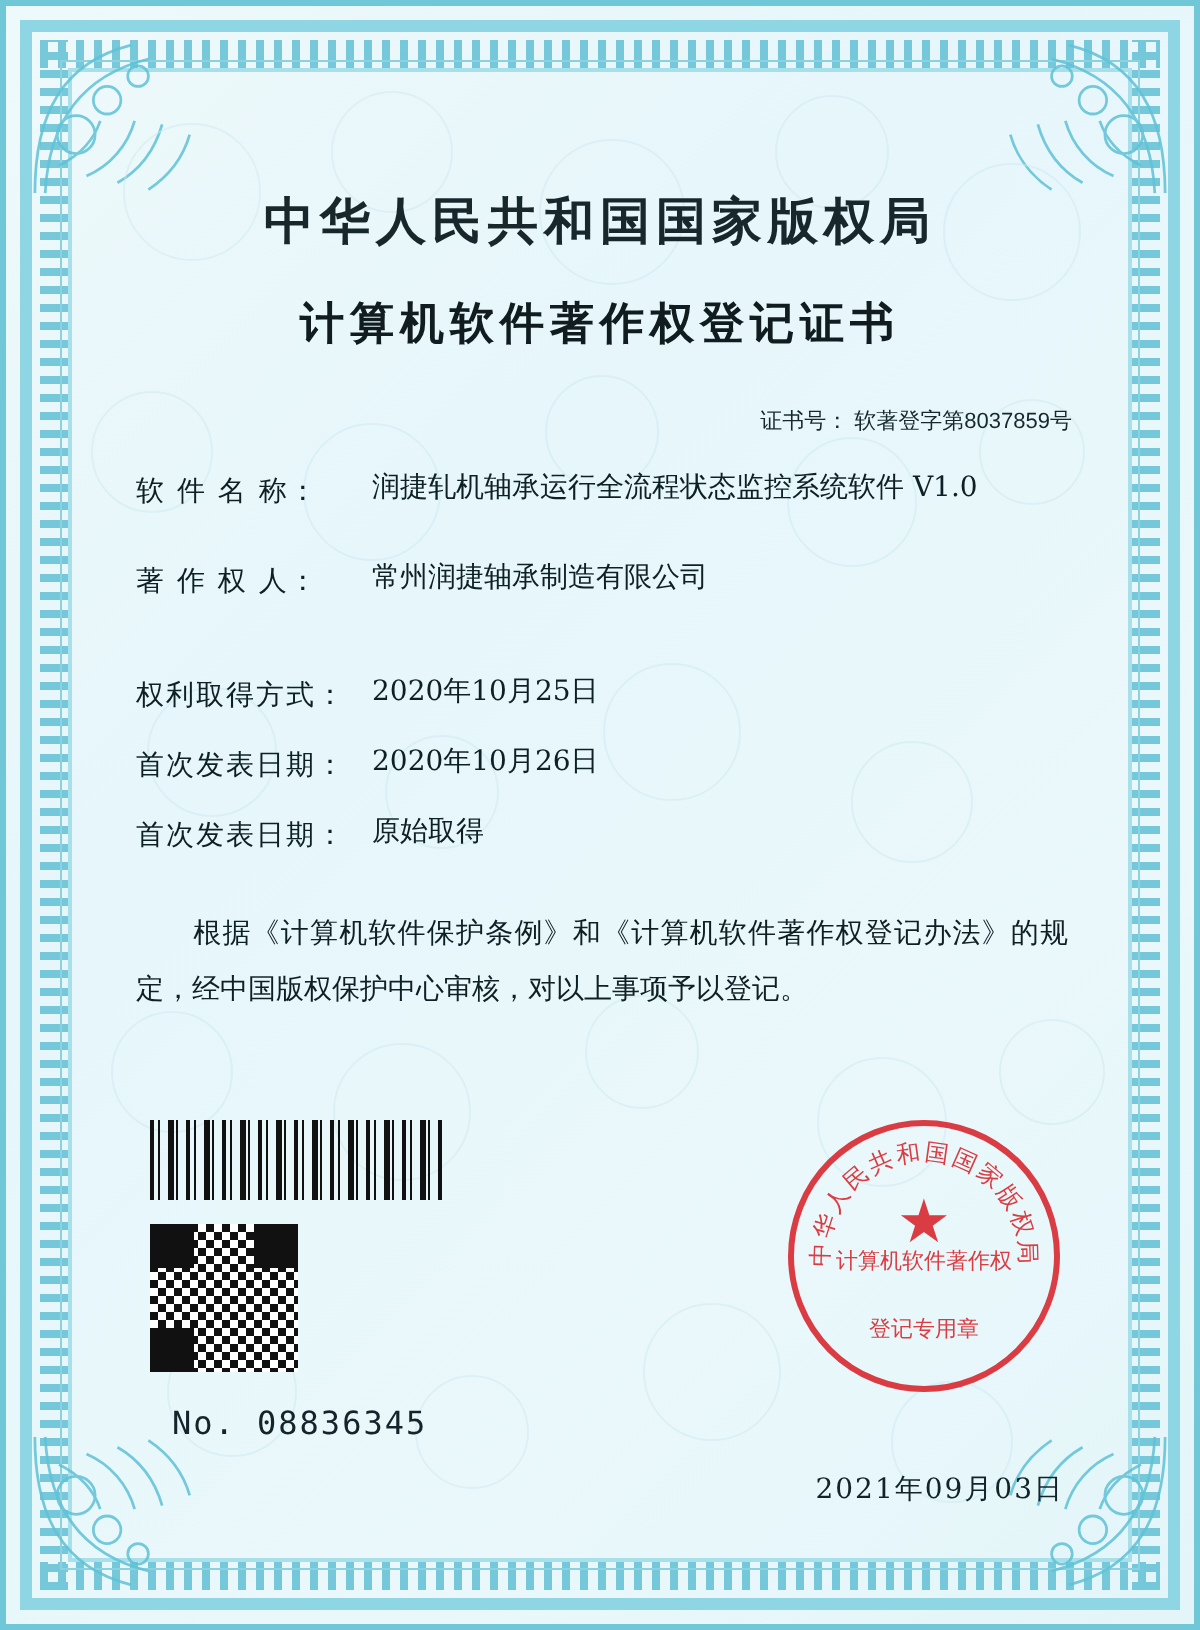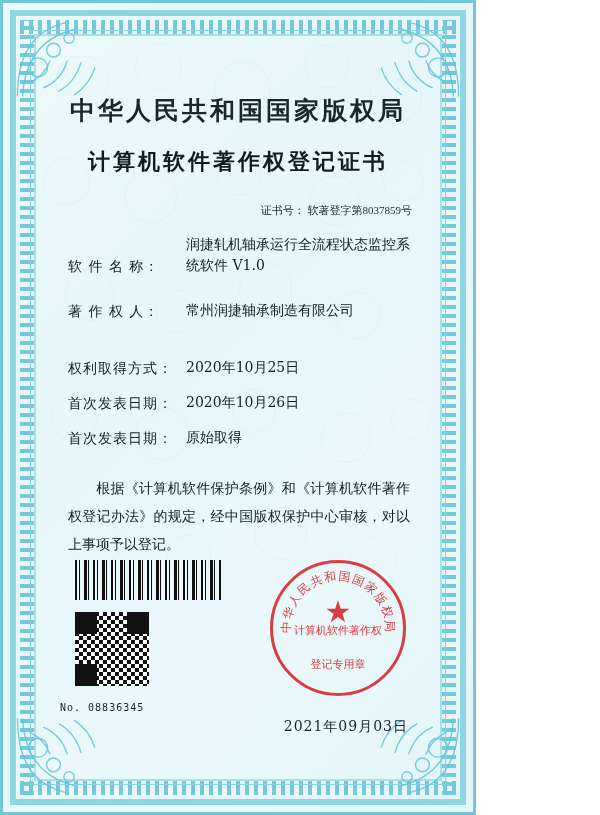--- a/index.html
+++ b/index.html
@@ -8,21 +8,21 @@
   }
   body {
     width: 600px;
     height: 815px;
     background: #ffffff;
     font-family: "Liberation Serif", serif;
     overflow: hidden;
   }
   .certificate {
     position: relative;
-    width: 476px;
+    width: 600px;
     height: 815px;
     background: linear-gradient(135deg, #eef9fb 0%, #e6f6fa 35%, #eaf8fb 70%, #e3f5f9 100%);
     box-sizing: border-box;
     overflow: hidden;
     padding-left: 46px;
   }
   
   .border-outer {
     position: absolute;
     inset: 0;
@@ -103,21 +103,21 @@
     font-family: "DejaVu Serif", serif;
     font-weight: 700;
     margin-top: 20px;
   }
   .certno {
     text-align: right;
     font-size: 11px;
     color: #16282c;
     margin-top: 26px;
     padding-right: 24px;
-    font-family: Liberation Serif, serif;
+    font-family: Liberation Sans, sans-serif;
   }
   .fields {
     margin-top: 16px;
     padding-left: 28px;
     padding-right: 20px;
   }
   .field {
     display: flex;
     align-items: flex-end;
     margin-bottom: 14px;
@@ -174,31 +174,31 @@
       linear-gradient(#fff,#fff) 56px 4px/14px 14px no-repeat,
       linear-gradient(#111,#111) 59px 7px/8px 8px no-repeat,
       linear-gradient(#111,#111) 0 52px/22px 22px no-repeat,
       linear-gradient(#fff,#fff) 4px 56px/14px 14px no-repeat,
       linear-gradient(#111,#111) 7px 59px/8px 8px no-repeat,
       repeating-conic-gradient(#111 0% 25%, #ffffff 0% 50%) 0 0/8px 8px;
     background-color: #fff;
   }
   .serial {
     position: absolute;
-    left: 60px;
+    left: 86px;
     top: 702px;
-    font-size: 10px;
+    font-size: 16px;
     color: #14242a;
     font-family: "DejaVu Sans Mono", monospace;
     letter-spacing: 1px;
   }
   .issue-date {
     position: absolute;
     right: 68px;
-    top: 718px;
+    top: 736px;
     font-size: 14px;
     color: #12232a;
     font-family: "DejaVu Serif", serif;
     letter-spacing: 1px;
   }
   
   .seal {
     position: absolute;
     right: 70px;
     top: 560px;

